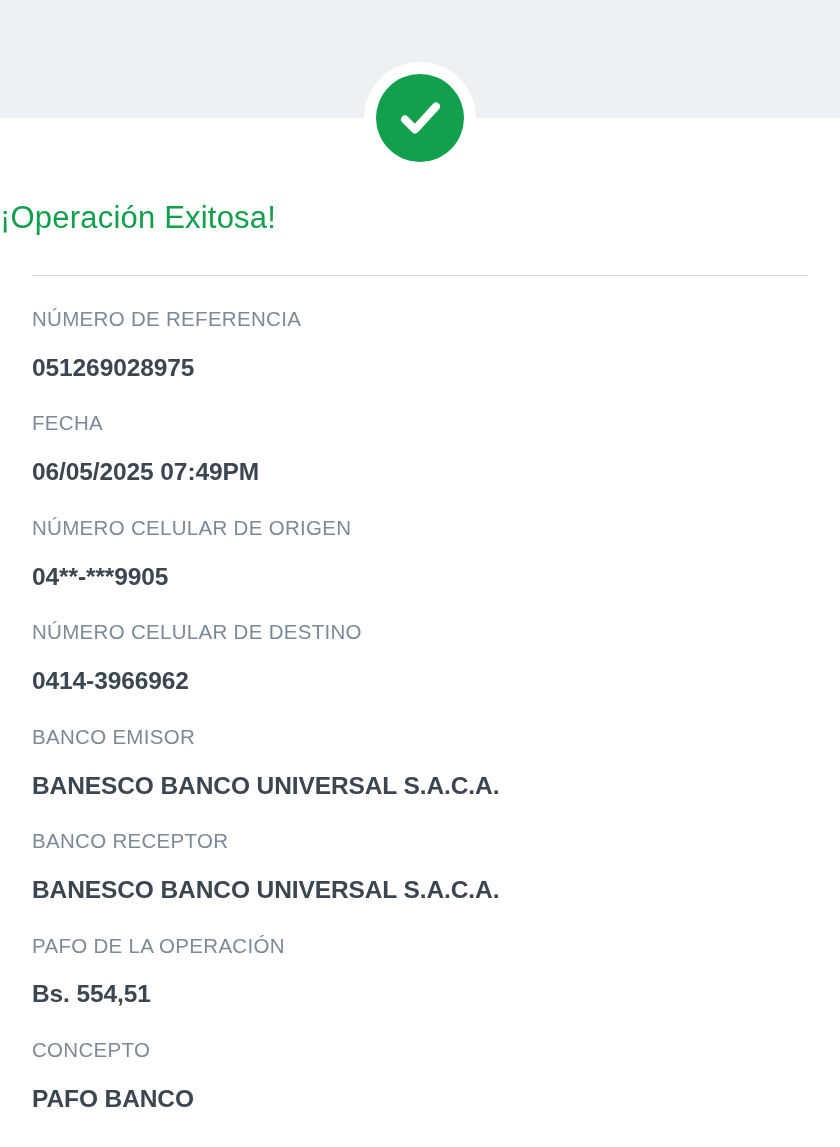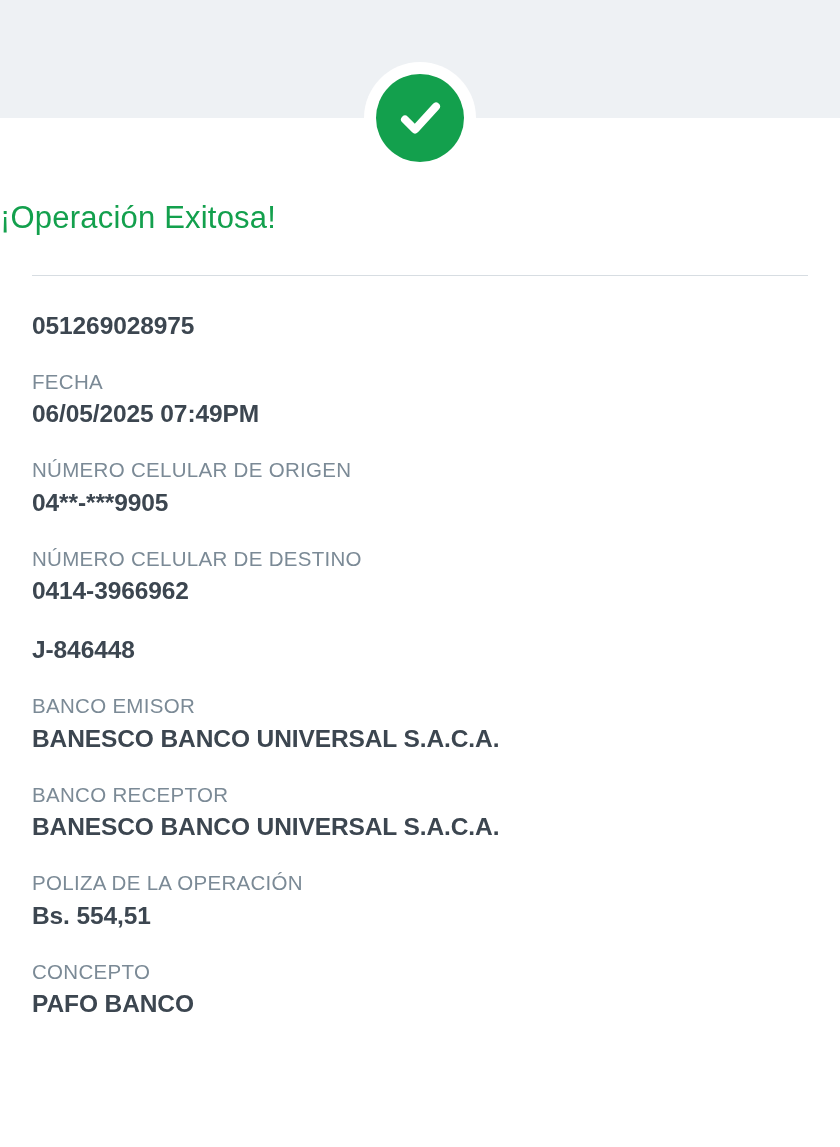--- a/index.html
+++ b/index.html
@@ -95,21 +95,21 @@
     letter-spacing: 0.3px;
     line-height: 1.25;
     font-weight: 400;
   }
 
   .field-value {
     font-size: 24.5px;
     color: #3c4650;
     font-weight: bold;
     line-height: 1.3;
-    margin-top: 4px;
+    margin-top: 20px;
     letter-spacing: -0.1px;
   }
 </style>
 </head>
 <body>
 
 <div class="receipt">
 
   <div class="banner"></div>
 
@@ -123,54 +123,54 @@
     </div>
   </div>
 
   <div class="title">¡Operación Exitosa!</div>
 
   <div class="divider"></div>
 
   <div class="fields">
 
     <div class="field">
+      <div class="field-label">NÚMERO DE REFERENCIA</div>
       <div class="field-value">051269028975</div>
     </div>
 
     <div class="field">
       <div class="field-label">FECHA</div>
       <div class="field-value">06/05/2025 07:49PM</div>
     </div>
 
     <div class="field">
       <div class="field-label">NÚMERO CELULAR DE ORIGEN</div>
       <div class="field-value">04**-***9905</div>
     </div>
 
     <div class="field">
       <div class="field-label">NÚMERO CELULAR DE DESTINO</div>
       <div class="field-value">0414-3966962</div>
     </div>
 
     <div class="field">
-      <div class="field-value">J-846448</div>
     </div>
 
     <div class="field">
       <div class="field-label">BANCO EMISOR</div>
       <div class="field-value">BANESCO BANCO UNIVERSAL S.A.C.A.</div>
     </div>
 
     <div class="field">
       <div class="field-label">BANCO RECEPTOR</div>
       <div class="field-value">BANESCO BANCO UNIVERSAL S.A.C.A.</div>
     </div>
 
     <div class="field">
-      <div class="field-label">POLIZA DE LA OPERACIÓN</div>
+      <div class="field-label">PAFO DE LA OPERACIÓN</div>
       <div class="field-value">Bs. 554,51</div>
     </div>
 
     <div class="field">
       <div class="field-label">CONCEPTO</div>
       <div class="field-value">PAFO BANCO</div>
     </div>
 
   </div>
 </div>

